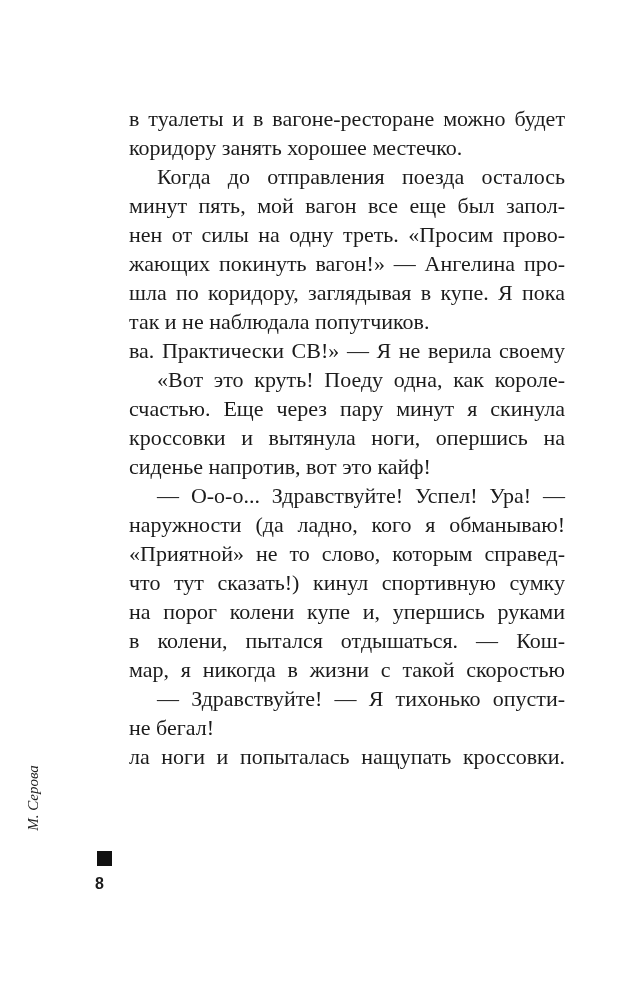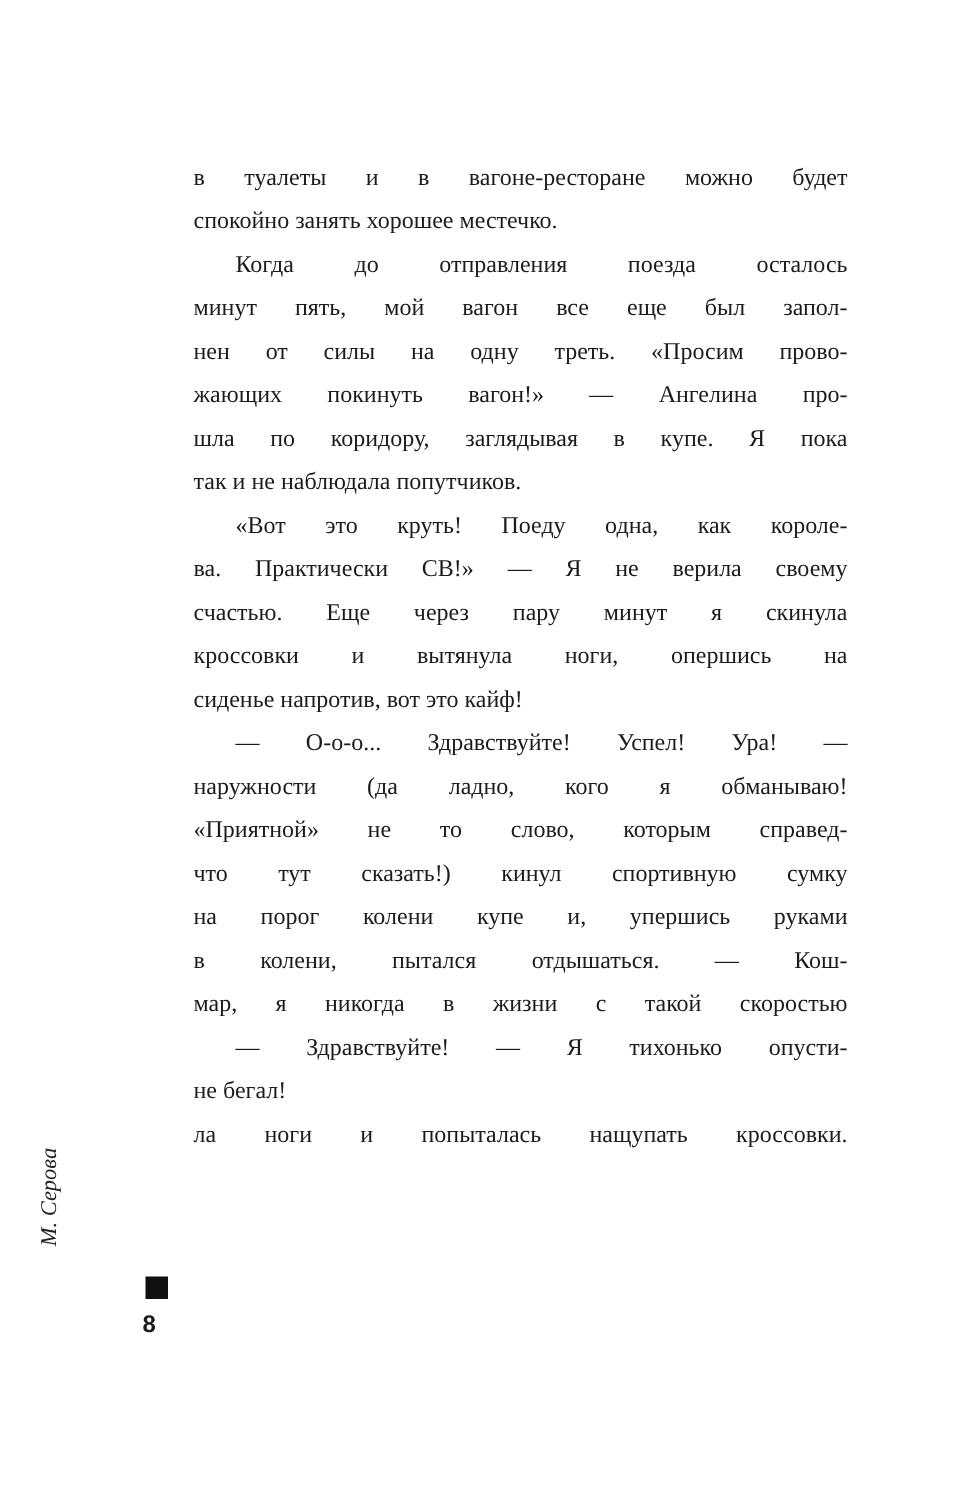--- a/index.html
+++ b/index.html
@@ -18,21 +18,21 @@
   .page {
     position: absolute;
     inset: 0;
     background: #ffffff;
   }
   .text-block {
     position: absolute;
     left: 129px;
     top: 104px;
     width: 436px;
-    font-size: 16px;
+    font-size: 22px;
   }
   .ln {
     height: 29px;
     line-height: 29px;
     white-space: nowrap;
     overflow: visible;
   }
   .ln.j {
     white-space: normal;
     text-align: justify;
@@ -78,29 +78,29 @@
     color: #1b1b1b;
   }
 </style>
 </head>
 <body>
 
 <div class="page">
 
   <div class="text-block">
     <div class="ln j">в туалеты и в вагоне-ресторане можно будет</div>
-    <div class="ln l">спокойно занять хорошее местечко.</div>
+    <div class="ln l">коридору занять хорошее местечко.</div>
     <div class="ln j i">Когда до отправления поезда осталось</div>
     <div class="ln j">минут пять, мой вагон все еще был запол-</div>
     <div class="ln j">нен от силы на одну треть. «Просим прово-</div>
     <div class="ln j">жающих покинуть вагон!» — Ангелина про-</div>
     <div class="ln j">шла по коридору, заглядывая в купе. Я пока</div>
     <div class="ln l">так и не наблюдала попутчиков.</div>
+    <div class="ln j">ва. Практически СВ!» — Я не верила своему</div>
     <div class="ln j i">«Вот это круть! Поеду одна, как короле-</div>
-    <div class="ln j">ва. Практически СВ!» — Я не верила своему</div>
     <div class="ln j">счастью. Еще через пару минут я скинула</div>
     <div class="ln j">кроссовки и вытянула ноги, опершись на</div>
     <div class="ln l">сиденье напротив, вот это кайф!</div>
     <div class="ln j i">— О-о-о... Здравствуйте! Успел! Ура! —</div>
     <div class="ln j">наружности (да ладно, кого я обманываю!</div>
     <div class="ln j">«Приятной» не то слово, которым справед-</div>
     <div class="ln j">что тут сказать!) кинул спортивную сумку</div>
     <div class="ln j">на порог колени купе и, упершись руками</div>
     <div class="ln j">в колени, пытался отдышаться. — Кош-</div>
     <div class="ln j">мар, я никогда в жизни с такой скоростью</div>

